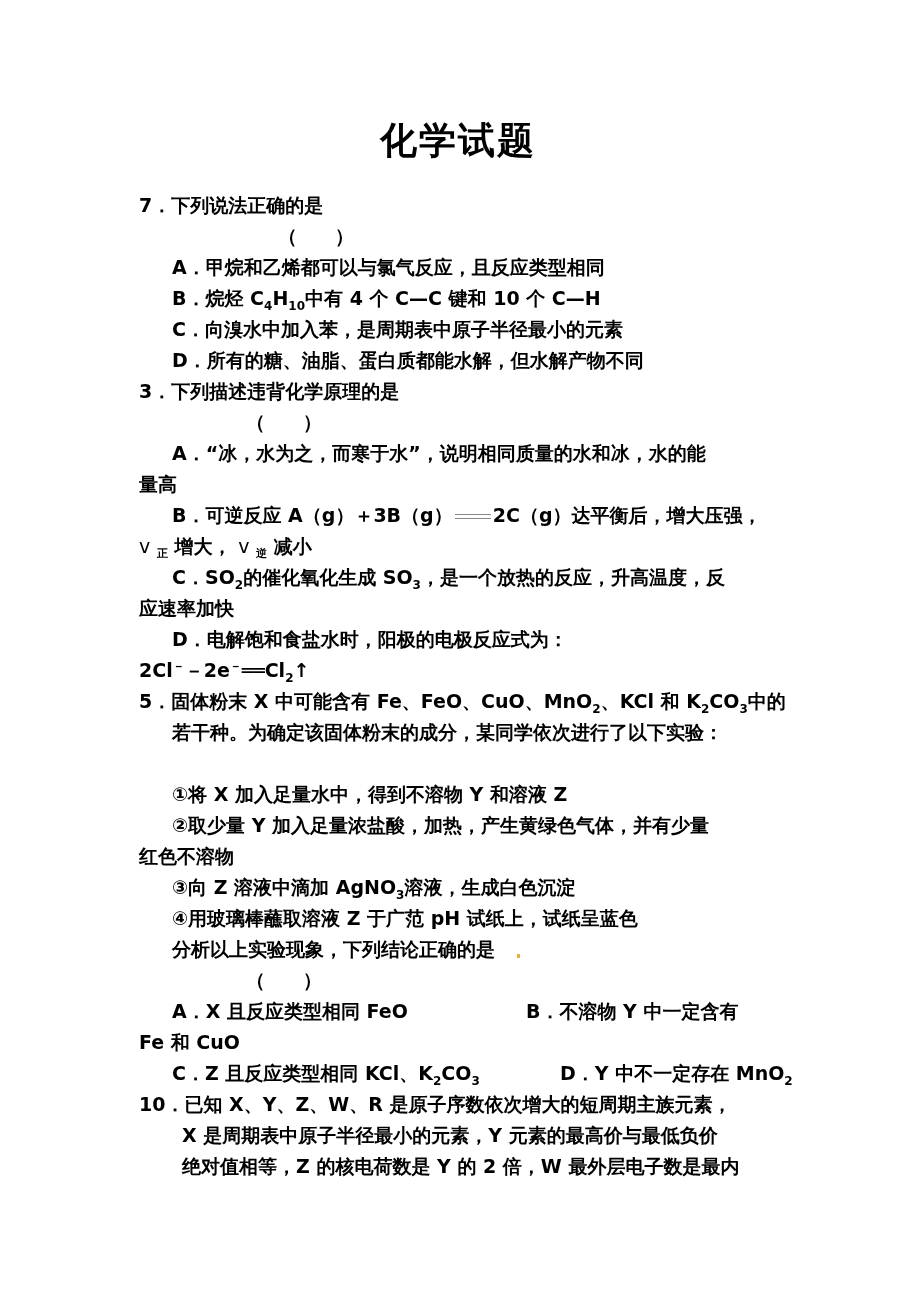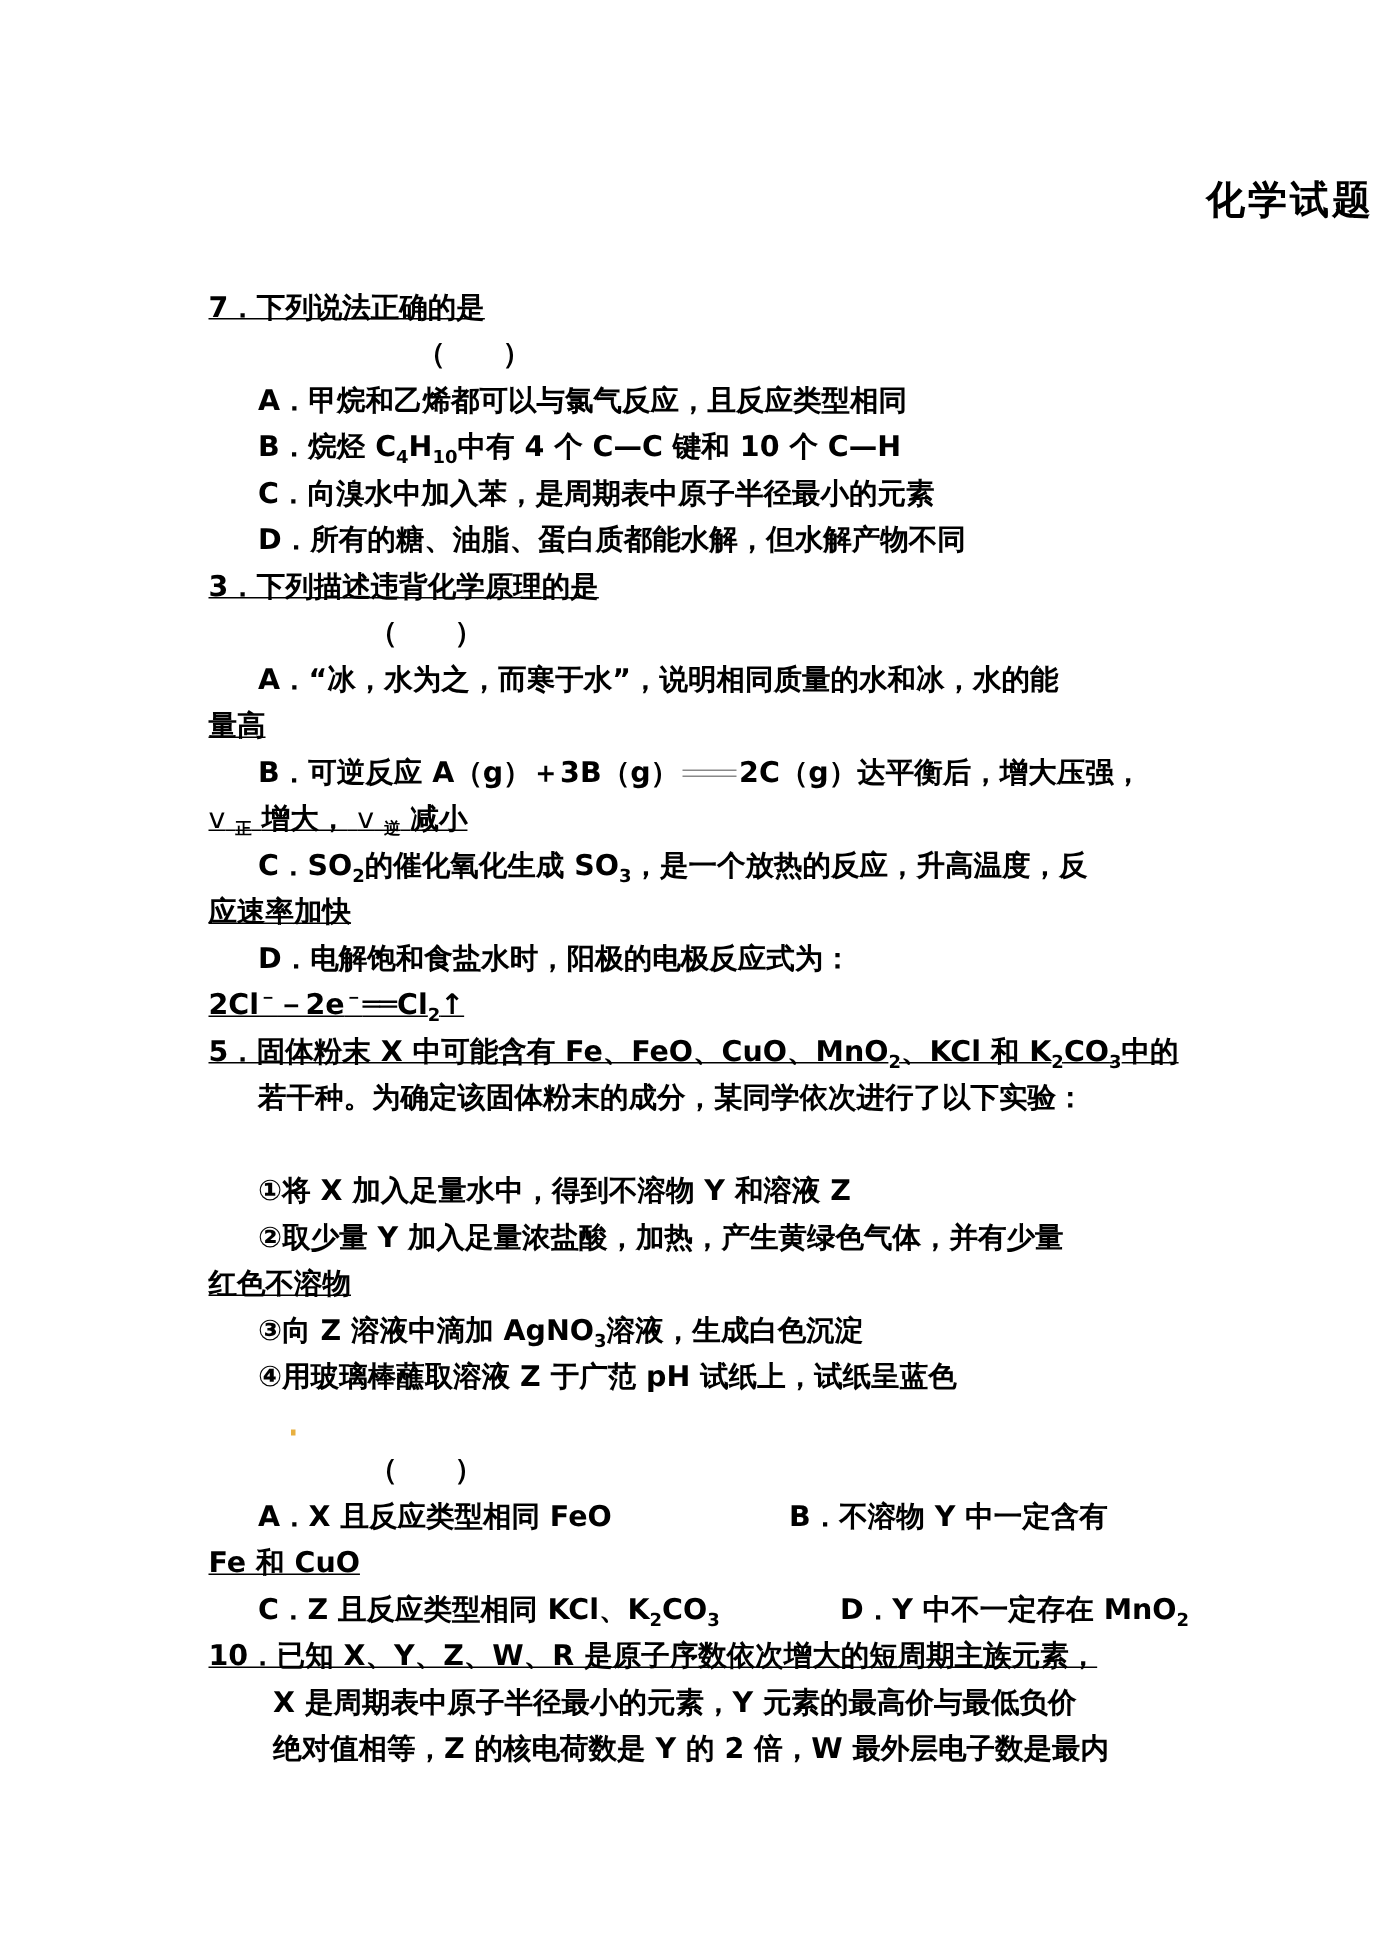--- a/index.html
+++ b/index.html
@@ -1,21 +1,21 @@
 <!DOCTYPE html>
 <html><head>
 <meta charset="utf-8">
 <style>
   html, body { margin:0; padding:0; background:#ffffff; }
   body { width:920px; height:1302px; position:relative; overflow:hidden;
          font-family:"DejaVu Sans","Liberation Sans",sans-serif; color:#000; }
-  .title { position:absolute; left:0; width:916px; top:116px; text-align:right;
-           font-size:26px; font-weight:bold; letter-spacing:2px; }
+  .title { position:absolute; left:0; width:916px; top:116px; text-align:center;
+           font-size:37px; font-weight:bold; letter-spacing:2px; }
   .line { position:absolute; white-space:nowrap; font-size:19px; font-weight:bold; line-height:24px; }
-  .l0 { left:139px;text-decoration:underline; }
+  .l0 { left:139px; }
   .l1 { left:172px; }
   .l2 { left:182px; }
   sub, sup { font-size:12px; line-height:0; }
   .small { font-size:11px; vertical-align:-4px; }
   .eq-arrow { display:inline-block; width:36px; height:10px; position:relative; vertical-align:middle; margin:0 2px; }
   .eq-arrow::before, .eq-arrow::after { content:""; position:absolute; left:0; right:0; border-top:1px solid #888; }
   .eq-arrow::before { top:2px; } .eq-arrow::after { top:6px; }
   .dot { display:inline-block; width:3px; height:4px; background:#e8b040; vertical-align:-2px; }
   .up-arrow { font-weight:bold; }
 </style>
@@ -42,21 +42,21 @@
 <div class="line l1" style="top:627px">D．电解饱和食盐水时，阳极的电极反应式为：</div>
 <div class="line l0" style="top:658px"><span>2Cl</span><sup>－</sup><span>－2e</span><sup>－</sup><span>══Cl</span><sub>2</sub><span class="up-arrow">↑</span></div>
 
 <div class="line l0" style="top:689px"><span>5．固体粉末 X 中可能含有 Fe、FeO、CuO、MnO</span><sub>2</sub><span>、KCl 和 K</span><sub>2</sub><span>CO</span><sub>3</sub><span>中的</span></div>
 <div class="line l1" style="top:720px">若干种。为确定该固体粉末的成分，某同学依次进行了以下实验：</div>
 <div class="line l1" style="top:782px">①将 X 加入足量水中，得到不溶物 Y 和溶液 Z</div>
 <div class="line l1" style="top:813px">②取少量 Y 加入足量浓盐酸，加热，产生黄绿色气体，并有少量</div>
 <div class="line l0" style="top:844px">红色不溶物</div>
 <div class="line l1" style="top:875px"><span>③向 Z 溶液中滴加 AgNO</span><sub>3</sub><span>溶液，生成白色沉淀</span></div>
 <div class="line l1" style="top:906px">④用玻璃棒蘸取溶液 Z 于广范 pH 试纸上，试纸呈蓝色</div>
-<div class="line l1" style="top:937px"><span style="display:inline-block;width:22px"></span><span class="dot"></span></div>
+<div class="line l1" style="top:937px"><span>分析以上实验现象，下列结论正确的是</span><span style="display:inline-block;width:22px"></span><span class="dot"></span></div>
 <div class="line" style="left:246px;top:968px">（　　）</div>
 <div class="line l1" style="top:999px">A．X 且反应类型相同 FeO</div>
 <div class="line" style="left:526px;top:999px">B．不溶物 Y 中一定含有</div>
 <div class="line l0" style="top:1030px">Fe 和 CuO</div>
 <div class="line l1" style="top:1061px"><span>C．Z 且反应类型相同 KCl、K</span><sub>2</sub><span>CO</span><sub>3</sub></div>
 <div class="line" style="left:560px;top:1061px"><span>D．Y 中不一定存在 MnO</span><sub>2</sub></div>
 
 <div class="line l0" style="top:1092px">10．已知 X、Y、Z、W、R 是原子序数依次增大的短周期主族元素，</div>
 <div class="line l2" style="top:1123px">X 是周期表中原子半径最小的元素，Y 元素的最高价与最低负价</div>
 <div class="line l2" style="top:1154px">绝对值相等，Z 的核电荷数是 Y 的 2 倍，W 最外层电子数是最内</div>

